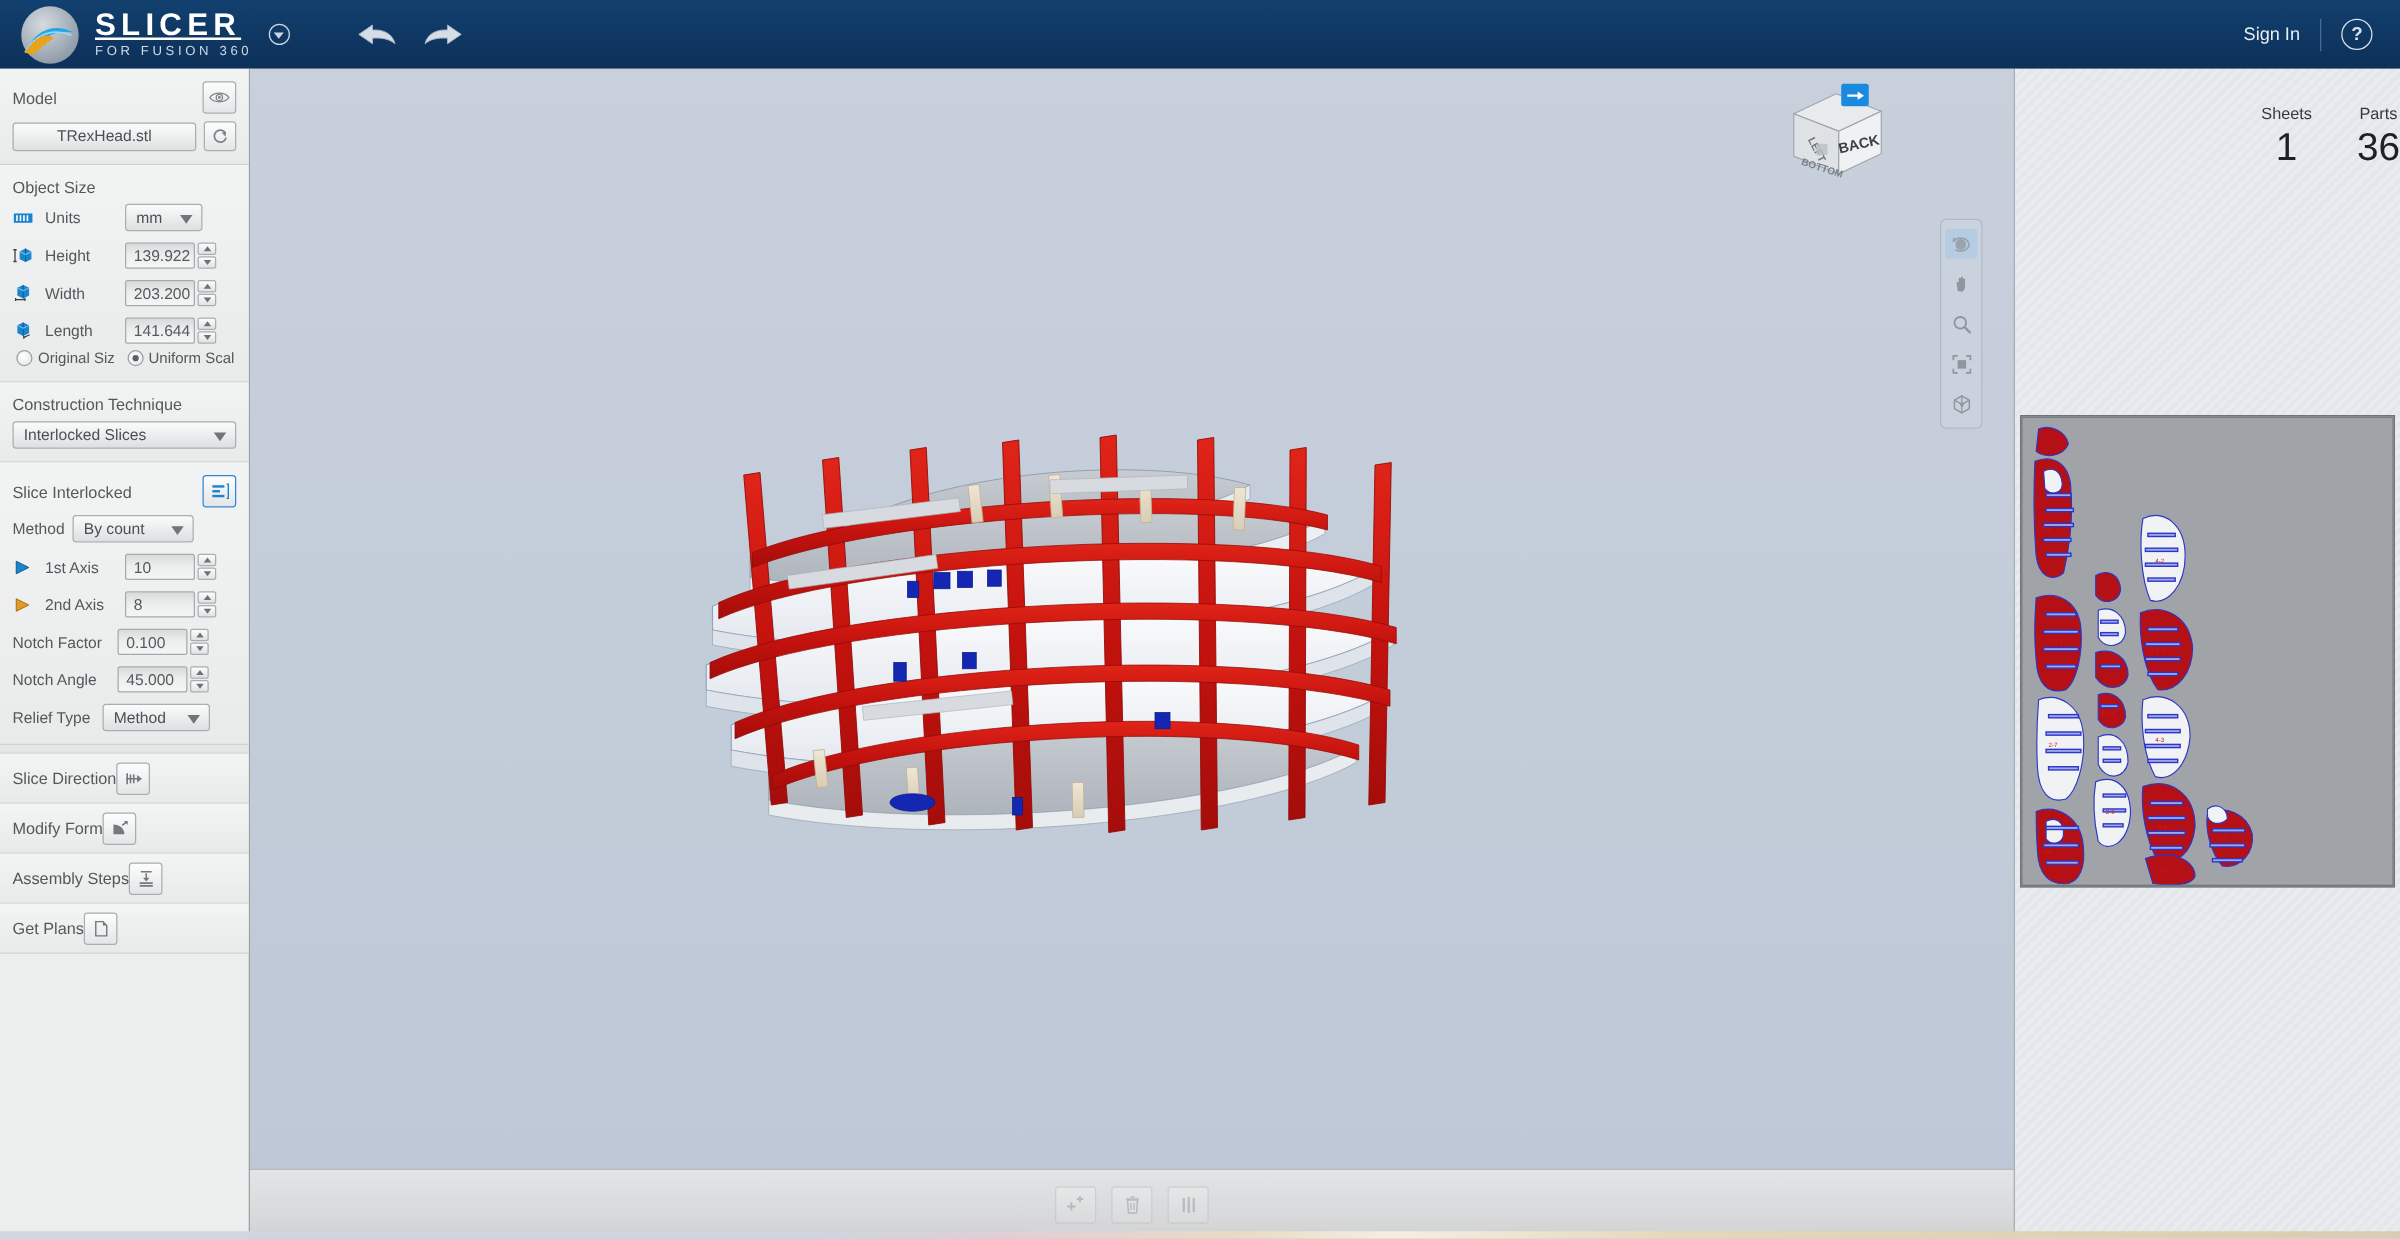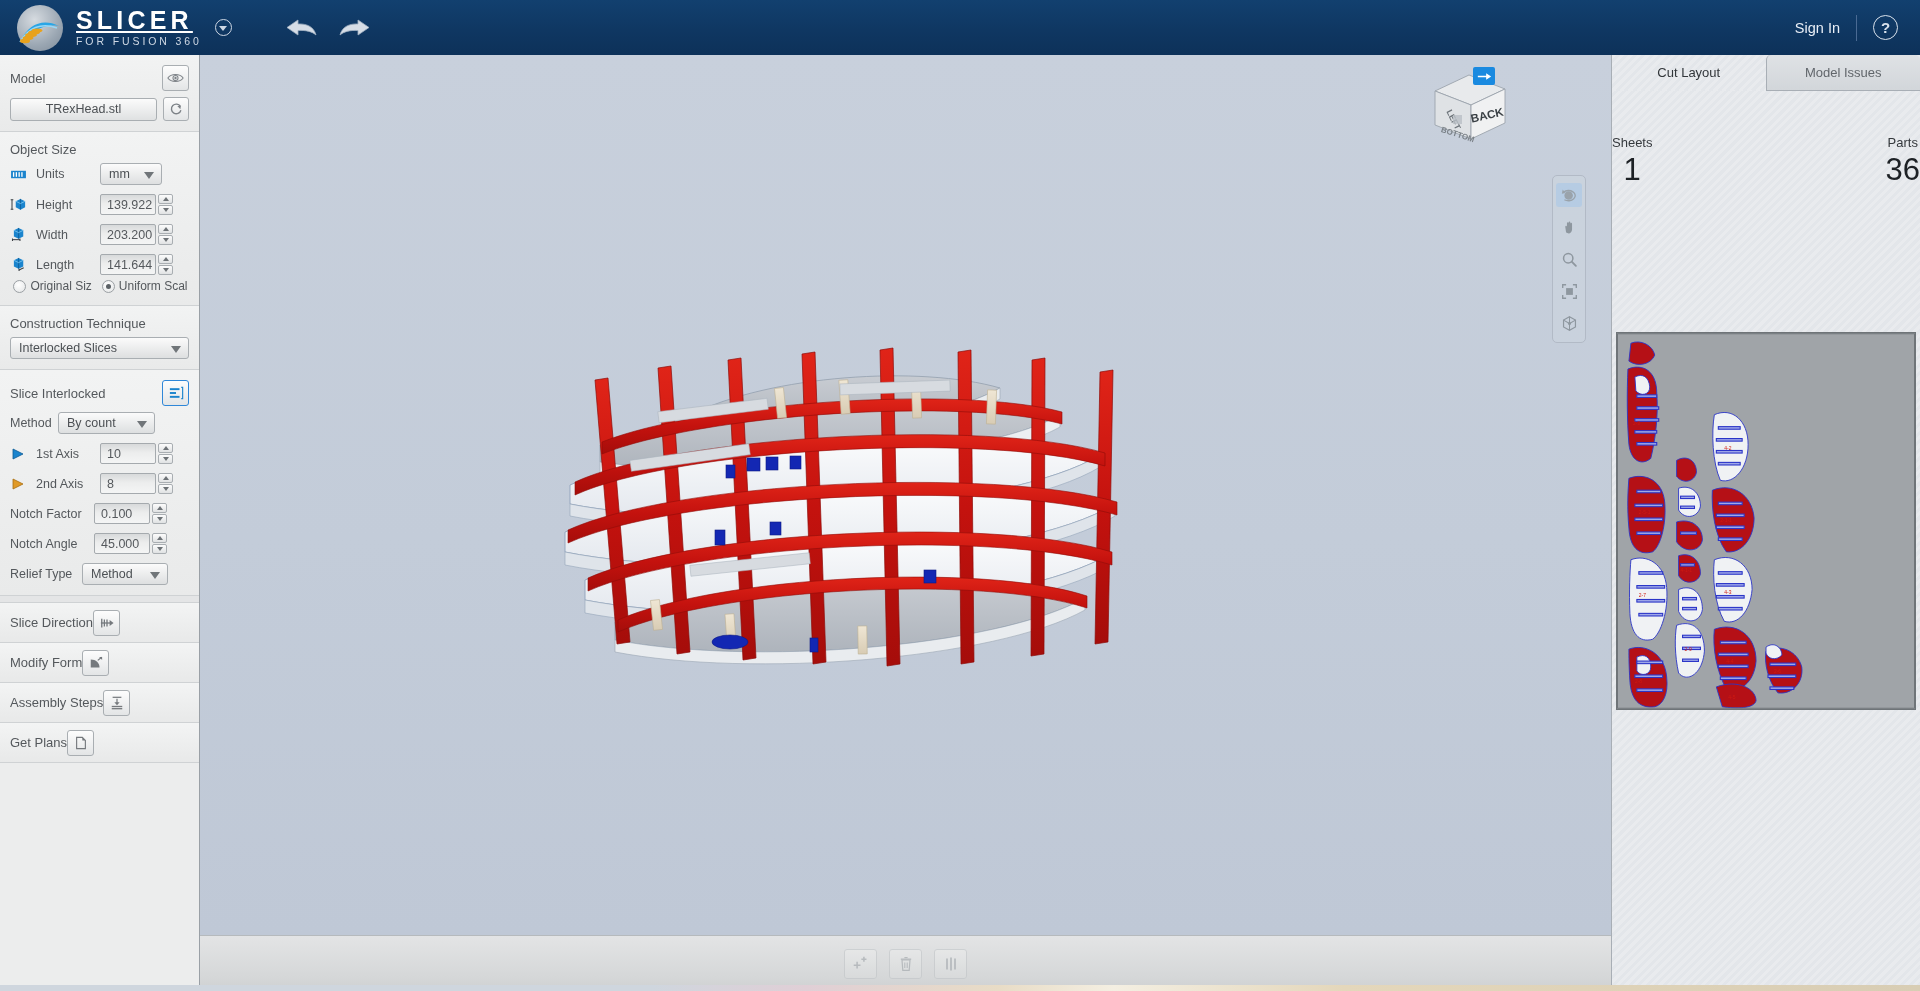--- a/index.html
+++ b/index.html
@@ -225,21 +225,21 @@
     background: repeating-linear-gradient(135deg,#e9ebee 0px,#e9ebee 3px,#e3e6ea 3px,#e3e6ea 6px);
     border-bottom: 1px solid transparent;
     color: #32363a;
   }
   .tab.inactive {
     background: linear-gradient(180deg,#dfe2e5 0%,#d2d6da 100%);
     border-left: 1px solid #a8aeb5;
     border-top-left-radius: 5px; border-top-right-radius: 5px;
     color: #61666b;
   }
-  #stats { display: flex; justify-content: space-between; gap: 80px; margin-top: 44px; }
+  #stats { display: flex; justify-content: flex-end; gap: 36px; margin-top: 28px; }
   .stat { text-align: center; }
   .stat-label { font-size: 13px; color: #35393d; }
   .stat-value { font-size: 31px; color: #1d2125; margin-top: 2px; font-weight: 300; }
   #cutlayout {
     position: absolute; left: 4px; top: 277px; width: 300px; height: 378px;
     background: #9ea2a6; border: 1px solid #6f7478;
   }
   #cutlayout svg { display: block; width: 100%; height: 100%; }
   #bottom-strip {
     position: absolute; left: 0; bottom: 0; width: 1920px; height: 6px;
@@ -738,24 +738,20 @@
         <g stroke="#9aa0a5" stroke-width="2.2">
           <path d="M5 3 L5 17"></path>
             <path d="M10 2 L10 18"></path>
             <path d="M15 3 L15 17"></path>
         </g>
       </svg>
     </div>
   </div>
 
   <div id="rightpanel">
-    <div id="tabs">
-      <div class="tab active">Cut Layout</div>
-      <div class="tab inactive">Model Issues</div>
-    </div>
 
     <div id="stats">
       <div class="stat">
         <div class="stat-label">Sheets</div>
         <div class="stat-value">1</div>
       </div>
       <div class="stat">
         <div class="stat-label">Parts</div>
         <div class="stat-value">36</div>
       </div>

